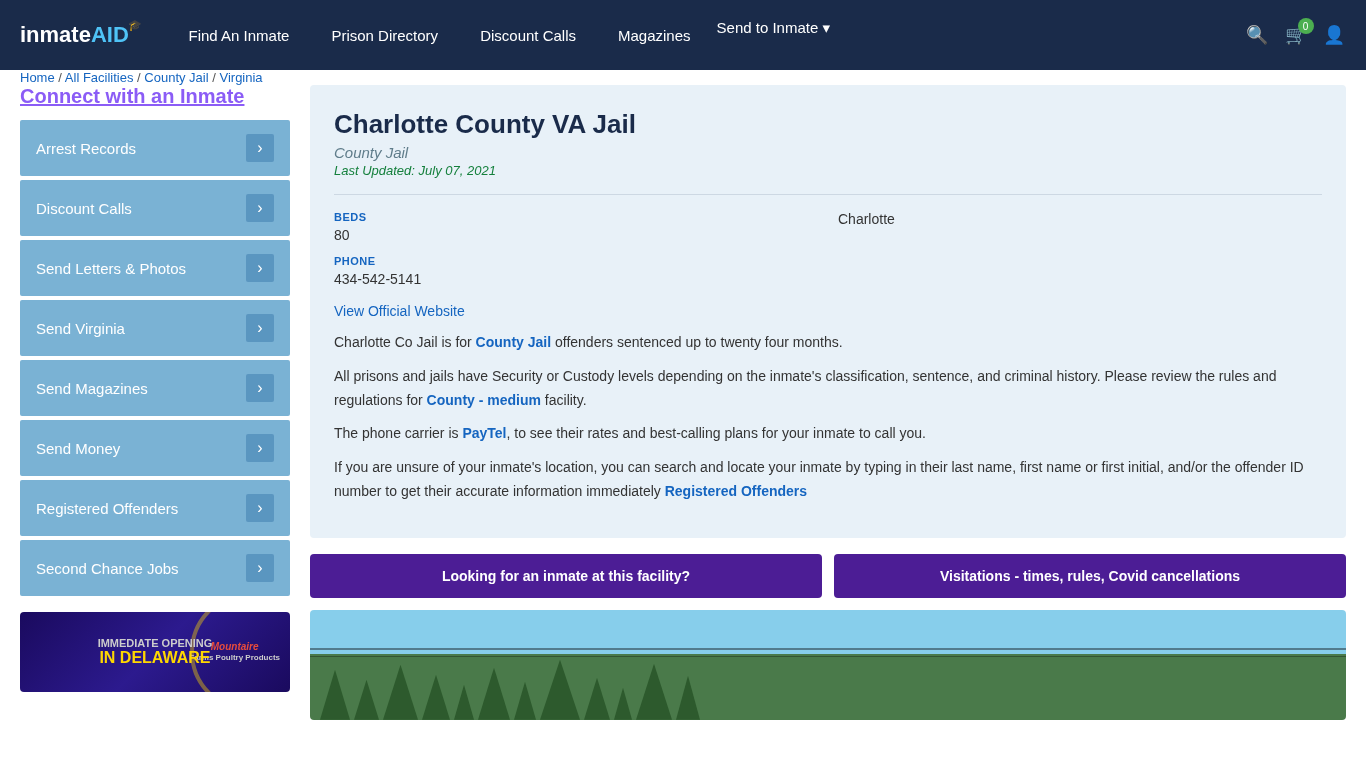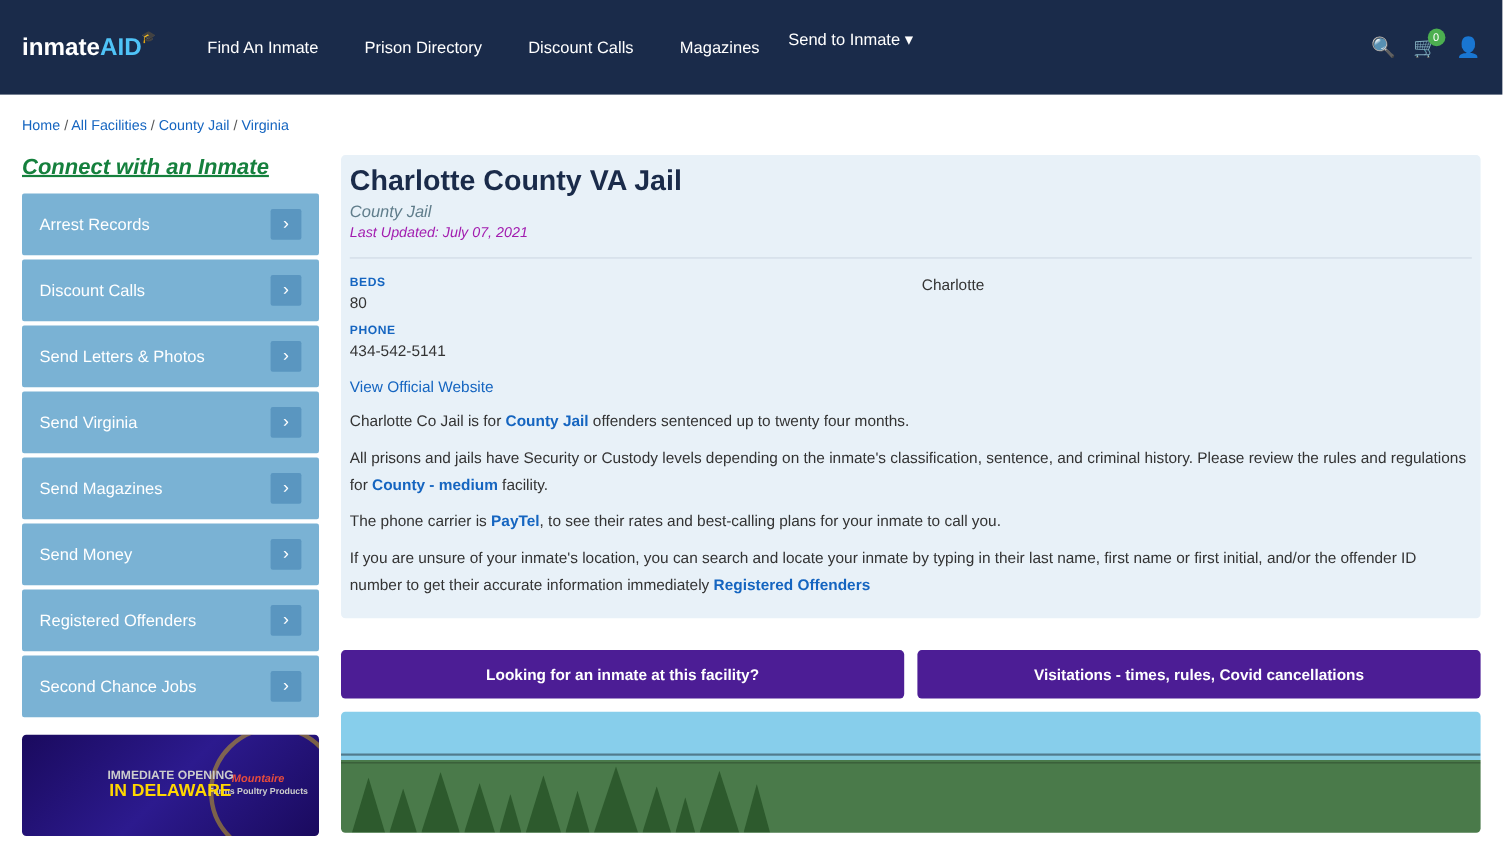--- a/index.html
+++ b/index.html
@@ -4,21 +4,21 @@
   <style>
     * { margin: 0; padding: 0; box-sizing: border-box; }
     body { font-family: Arial, sans-serif; font-size: 14px; color: #333; background: #fff; }
 
     
     nav {
       background: #1a2b4a;
       display: flex;
       align-items: center;
       padding: 0 20px;
-      height: 86px;
+      height: 70px;
     }
     .nav-logo {
       display: flex;
       align-items: center;
       margin-right: 30px;
     }
     .nav-links {
       display: flex;
       align-items: flex-start;
       flex: 1;
@@ -64,21 +64,21 @@
       cursor: pointer;
       background: none;
       border: none;
       display: flex;
       align-items: center;
       gap: 4px;
     }
 
     
     .breadcrumb {
-      padding: 20px 20px;
+      padding: 0 20px;
       font-size: 13px;
     }
     .breadcrumb a { color: #1565c0; text-decoration: none; }
     .breadcrumb span { color: #555; }
 
     
     .page-layout {
       display: flex;
       padding: 0 20px 20px 20px;
       gap: 20px;
@@ -88,22 +88,21 @@
     
     .sidebar {
       width: 270px;
       flex-shrink: 0;
     }
     .sidebar-title {
       font-size: 20px;
       font-weight: bold;
       text-decoration: underline;
       margin-bottom: 12px;
-      color: #15803d;
-      font-style: italic;
+      color: #8b5cf6;
     }
     .sidebar-menu {
       display: flex;
       flex-direction: column;
       gap: 4px;
     }
     .sidebar-item {
       background: #7ab2d4;
       color: #fff;
       display: flex;
@@ -121,21 +120,21 @@
       height: 28px;
       display: flex;
       align-items: center;
       justify-content: center;
       font-size: 16px;
       color: #fff;
     }
     .sidebar-ad {
       margin-top: 16px;
       background: linear-gradient(135deg, #1a0a5e 0%, #2c1a8e 50%, #1a0a5e 100%);
-      height: 92px;
+      height: 80px;
       border-radius: 4px;
       display: flex;
       align-items: center;
       justify-content: center;
       overflow: hidden;
       position: relative;
     }
     .sidebar-ad-text {
       color: #fff;
       font-size: 13px;
@@ -166,38 +165,38 @@
       opacity: 0.4;
     }
 
     
     .main-content {
       flex: 1;
     }
     .facility-card {
       background: #e8f1f8;
       border-radius: 4px;
-      padding: 8px;
-      margin-bottom: 29px;
+      padding: 24px;
+      margin-bottom: 16px;
     }
     .facility-name {
       font-size: 26px;
       font-weight: bold;
       color: #1a2b4a;
       margin-bottom: 4px;
     }
     .facility-type {
       font-size: 15px;
       color: #607d8b;
       font-style: italic;
       margin-bottom: 2px;
     }
     .facility-updated {
       font-size: 13px;
-      color: #a21caf;
+      color: #15803d;
       font-style: italic;
       margin-bottom: 16px;
     }
     .facility-details {
       display: grid;
       grid-template-columns: 1fr 1fr;
       gap: 12px 20px;
       border-top: 1px solid #cdd8e3;
       padding-top: 16px;
       margin-bottom: 16px;

